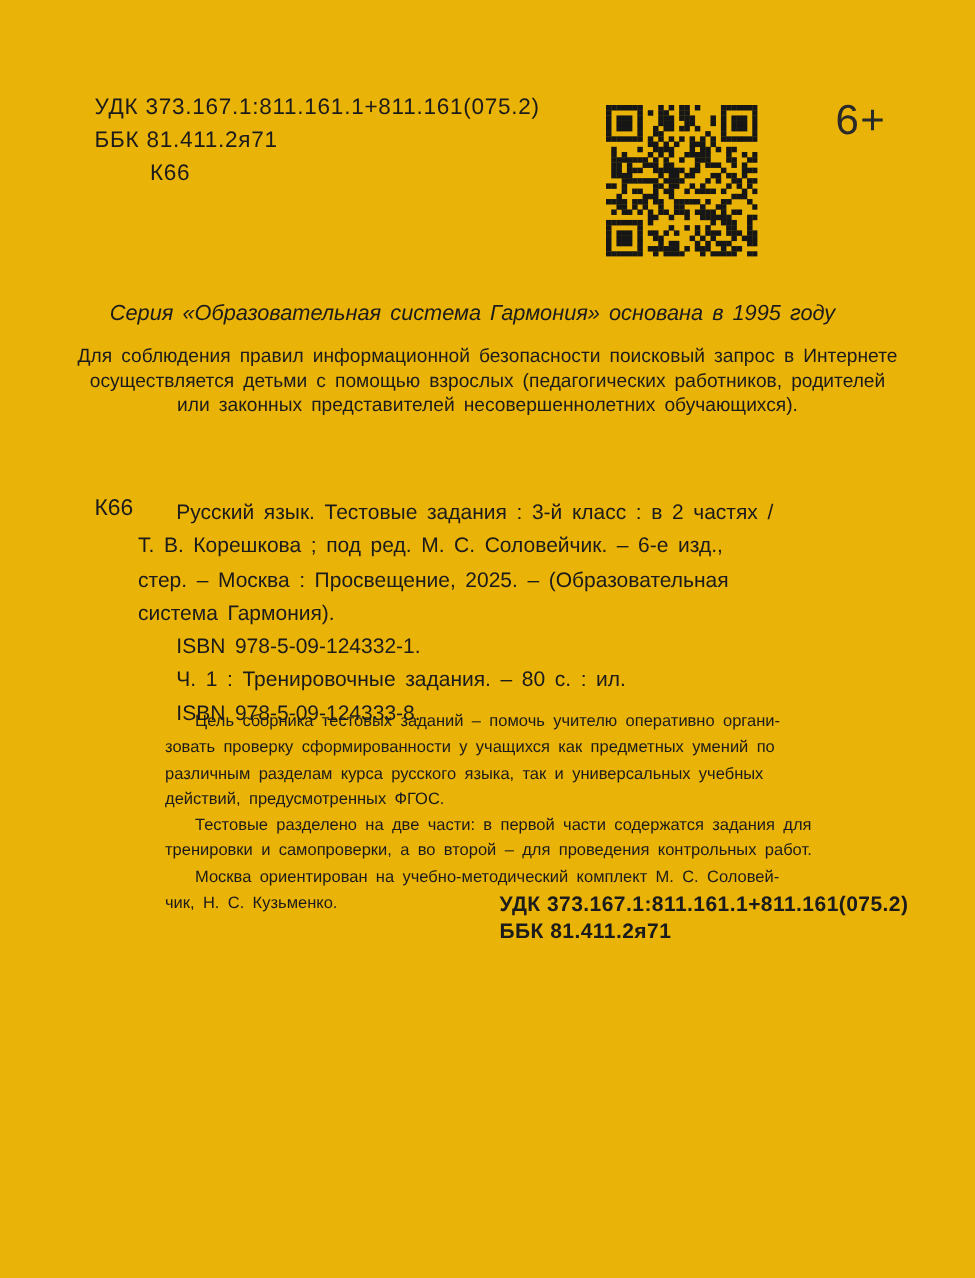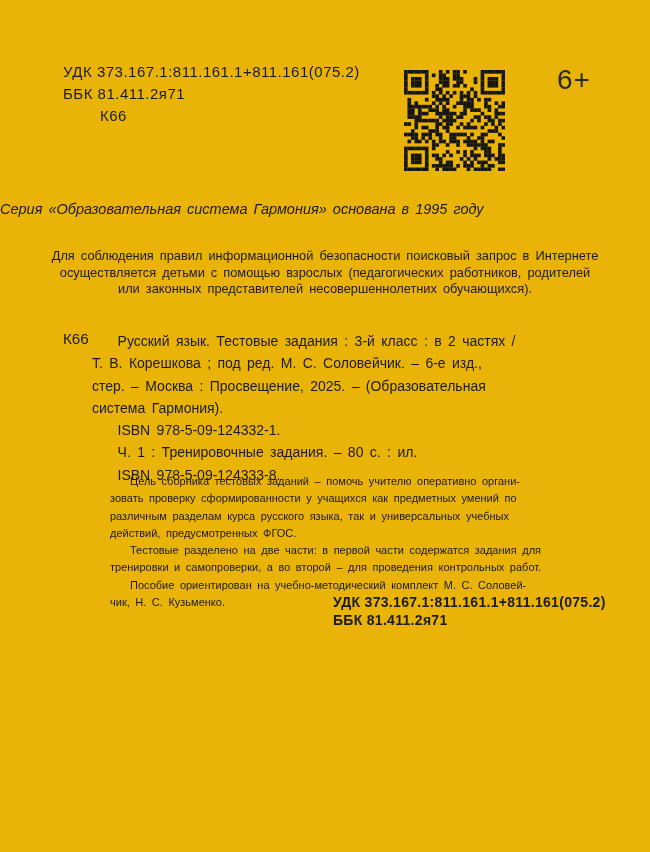--- a/index.html
+++ b/index.html
@@ -20,24 +20,24 @@
 
   
   .qr{position:absolute;left:404px;top:70px;width:101px;height:101px;}
   .qr svg{width:100%;height:100%;display:block;}
   .qr rect{fill:#161616;}
 
   
   .age{position:absolute;left:557px;top:64px;font-size:28px;letter-spacing:1px;color:#2a2a2a;}
 
   
-  .series{position:absolute;left:0;top:201px;width:630px;text-align:left;font-style:italic;font-size:14.5px;word-spacing:2px;}
-
-  
-  .disclaimer{position:absolute;left:0;top:229px;width:650px;text-align:center;font-size:12.8px;line-height:16.6px;word-spacing:2.5px;margin-top:19px;}
+  .series{position:absolute;left:0;top:201px;width:630px;text-align:center;font-style:italic;font-size:14.5px;word-spacing:2px;}
+
+  
+  .disclaimer{position:absolute;left:0;top:229px;width:650px;text-align:center;font-size:12.8px;line-height:16.6px;word-spacing:2.5px;}
 
   
   .author-heading{position:absolute;left:110px;top:305px;font-size:16px;font-weight:bold;word-spacing:7px;}
 
   
   .catalog-sign{position:absolute;left:63px;top:330px;font-size:15.2px;}
   .catalog-text{position:absolute;left:92px;top:330px;width:498px;font-size:14px;line-height:22.3px;word-spacing:2.5px;}
 
   
   .annotation{position:absolute;left:63px;top:473px;width:526px;font-size:11px;line-height:17.3px;word-spacing:2.5px;margin-left:47px;}
@@ -497,21 +497,21 @@
 &nbsp;&nbsp;&nbsp;&nbsp;Ч. 1 : Тренировочные задания. – 80 с. : ил.
 &nbsp;&nbsp;&nbsp;&nbsp;ISBN 978-5-09-124333-8.</div>
 
   <div class="annotation">
     <p class="pre">Цель сборника тестовых заданий – помочь учителю оперативно органи-
 зовать проверку сформированности у учащихся как предметных умений по
 различным разделам курса русского языка, так и универсальных учебных
 действий, предусмотренных ФГОС.</p>
     <p class="pre">Тестовые разделено на две части: в первой части содержатся задания для
 тренировки и самопроверки, а во второй – для проведения контрольных работ.</p>
-    <p class="pre">Пособие ориентирован на учебно-методический комплект М. С. Соловей-
+    <p class="pre">Москва ориентирован на учебно-методический комплект М. С. Соловей-
 чик, Н. С. Кузьменко.</p>
   </div>
 
   <div class="bottom-codes">
     <div>УДК 373.167.1:811.161.1+811.161(075.2)</div>
     <div>ББК 81.411.2я71</div>
   </div>
 
 
 </div>

